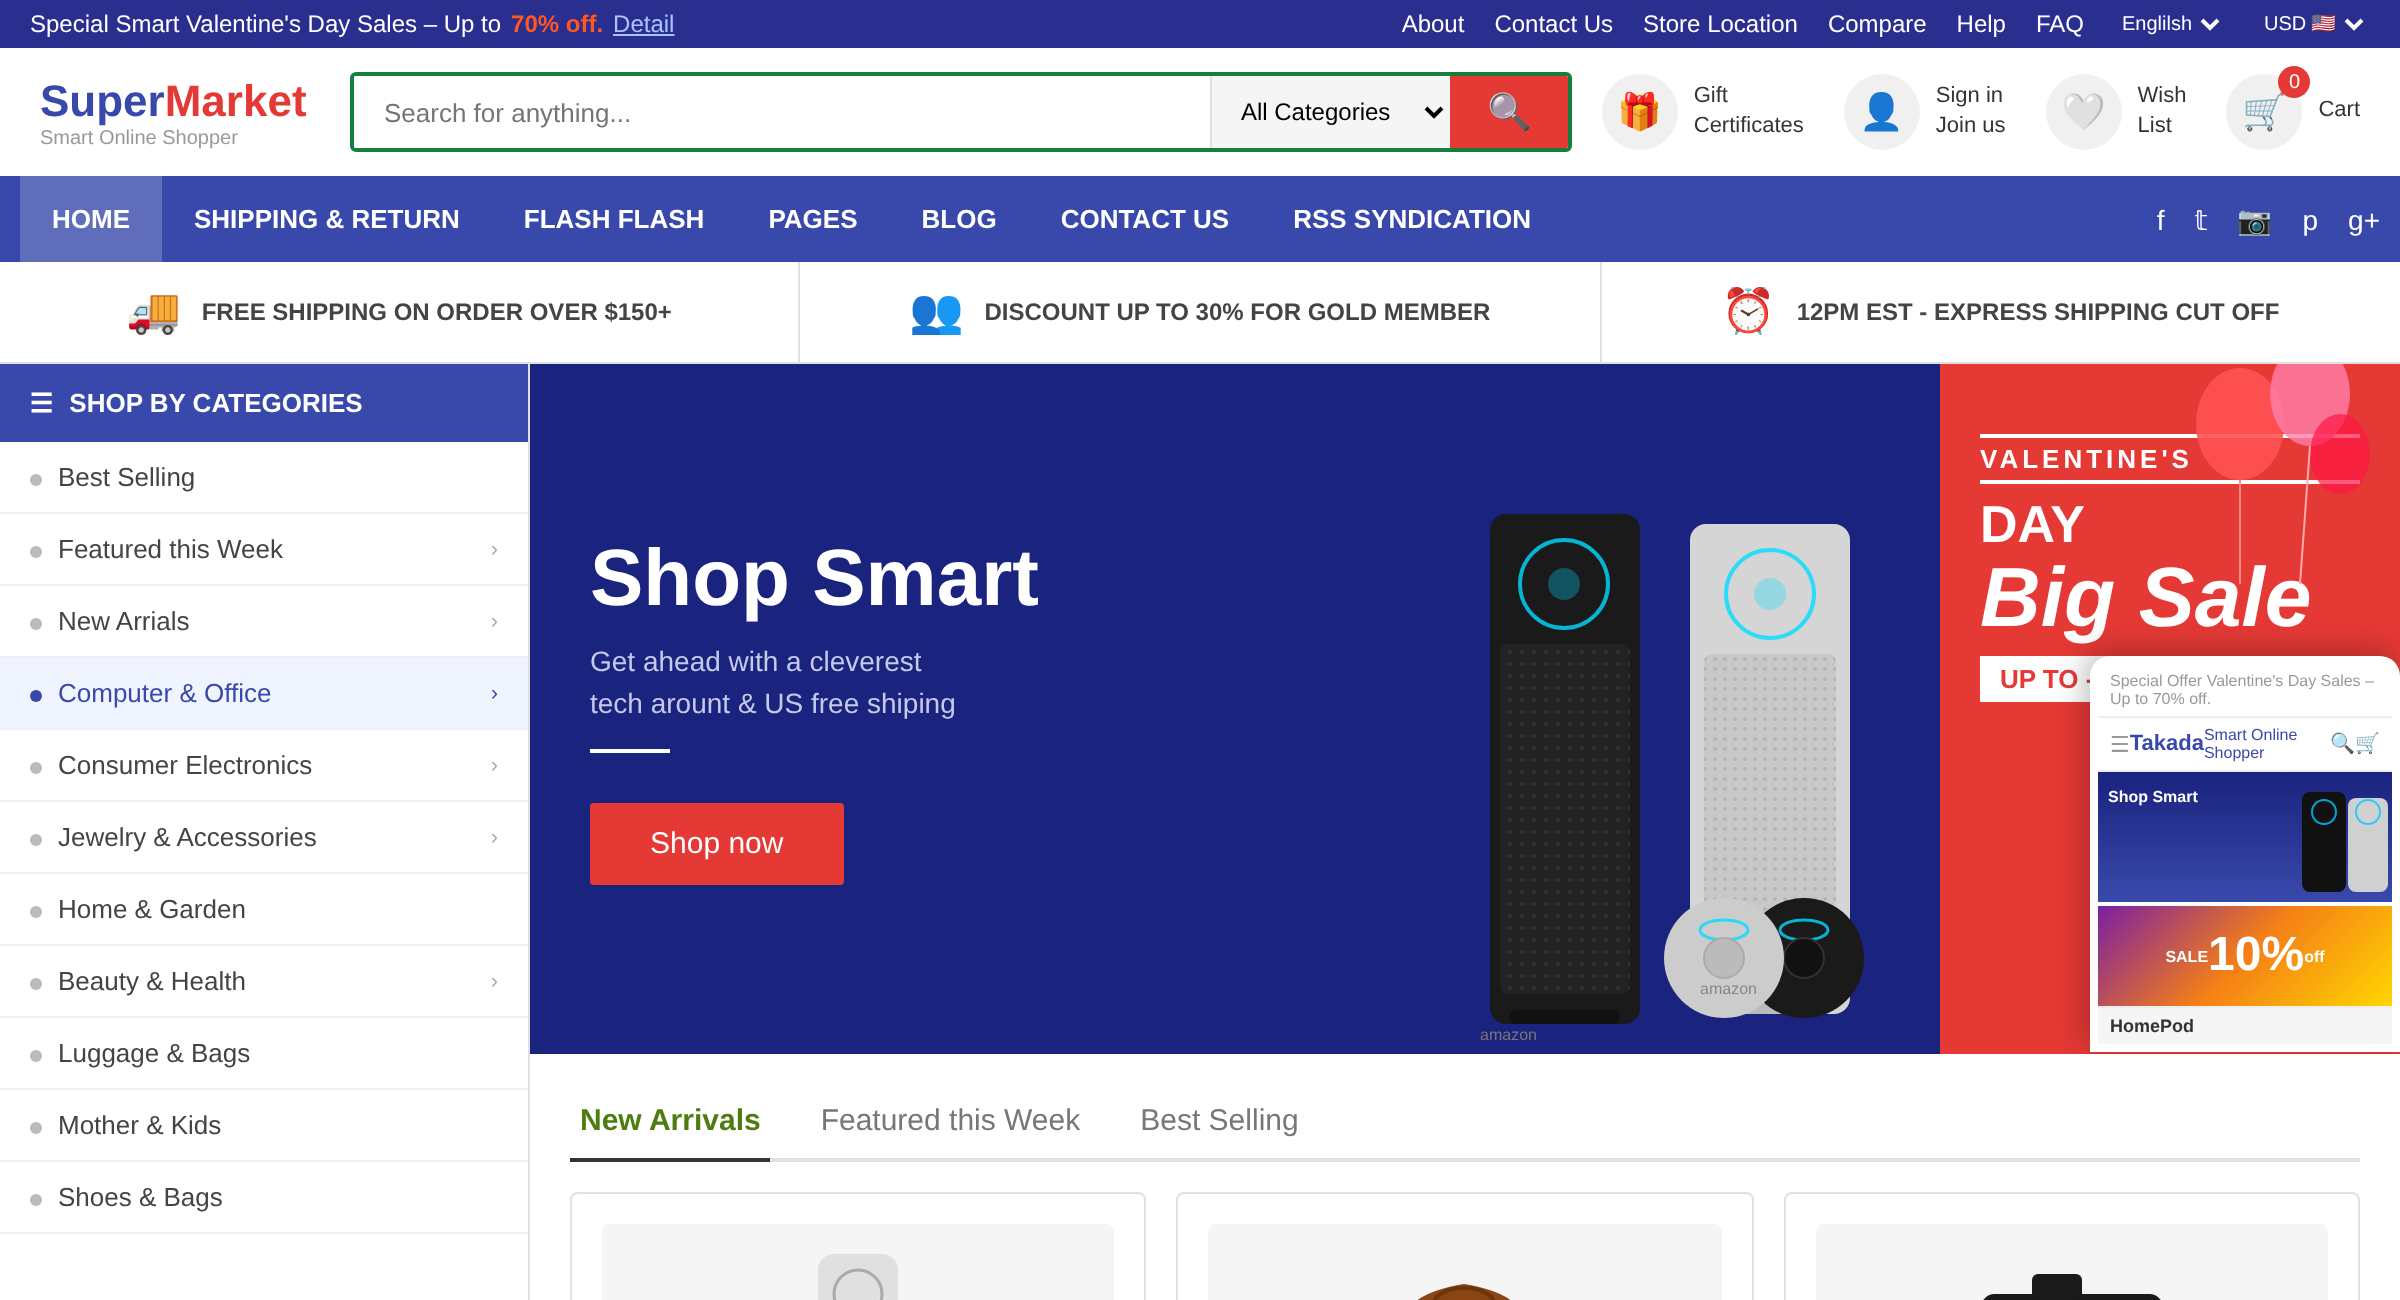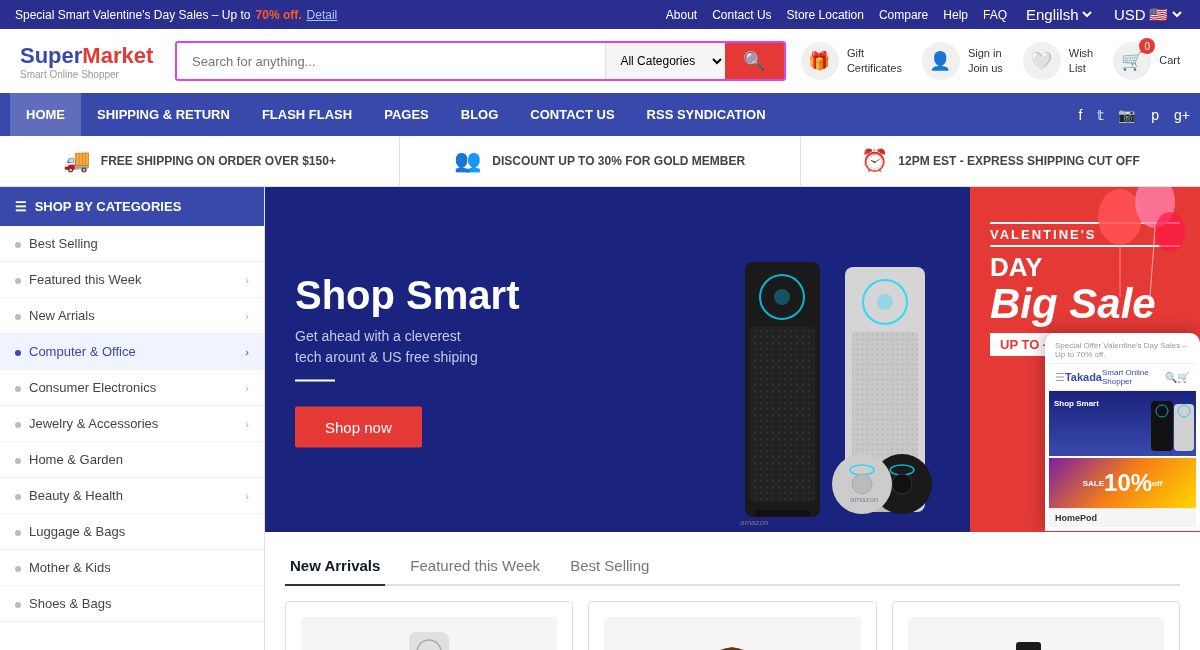--- a/index.html
+++ b/index.html
@@ -14,40 +14,40 @@
       justify-content: space-between;
       align-items: center;
       padding: 5px 15px;
     }
     .top-bar-left { display: flex; align-items: center; gap: 5px; }
     .top-bar-left .highlight { color: #ff5722; font-weight: bold; }
     .top-bar-left .detail-link { color: #aac4ff; text-decoration: underline; cursor: pointer; }
     .top-bar-right { display: flex; gap: 15px; align-items: center; }
     .top-bar-right a { color: #fff; text-decoration: none; font-size: 12px; cursor: pointer; }
     .lang-select, .currency-select {
-      background: transparent; border: none; color: #fff; font-size: 15px; cursor: pointer;
+      background: transparent; border: none; color: #fff; font-size: 10px; cursor: pointer;
     }
 
     
     .header {
       background: #fff;
       padding: 12px 20px;
       display: flex;
       align-items: center;
       gap: 15px;
     }
     .logo { min-width: 140px; }
     .logo-name { font-size: 22px; font-weight: bold; color: #2a2f8f; }
     .logo-name span { color: #e53935; }
     .logo-tagline { font-size: 10px; color: #999; }
 
     .search-bar {
       flex: 1;
       display: flex;
-      border: 2px solid #d946ef;
+      border: 2px solid #15803d;
       border-radius: 3px;
       overflow: hidden;
     }
     .search-input {
       flex: 1;
       padding: 10px 15px;
       border: none;
       outline: none;
       font-size: 13px;
       color: #999;
@@ -235,21 +235,21 @@
     .product-tabs { display: flex; gap: 20px; border-bottom: 2px solid #e0e0e0; margin-bottom: 15px; }
     .product-tab {
       padding: 10px 5px;
       font-size: 15px;
       cursor: pointer;
       color: #777;
       text-decoration: none;
       border-bottom: 2px solid transparent;
       margin-bottom: -2px;
     }
-    .product-tab.active { color: #0f172a; font-weight: bold; border-bottom-color: #333; }
+    .product-tab.active { color: #4d7c0f; font-weight: bold; border-bottom-color: #333; }
 
     .product-cards { display: flex; gap: 15px; }
     .product-card {
       flex: 1;
       border: 1px solid #e0e0e0;
       border-radius: 4px;
       padding: 15px;
       background: #fff;
       display: flex;
       flex-direction: column;

